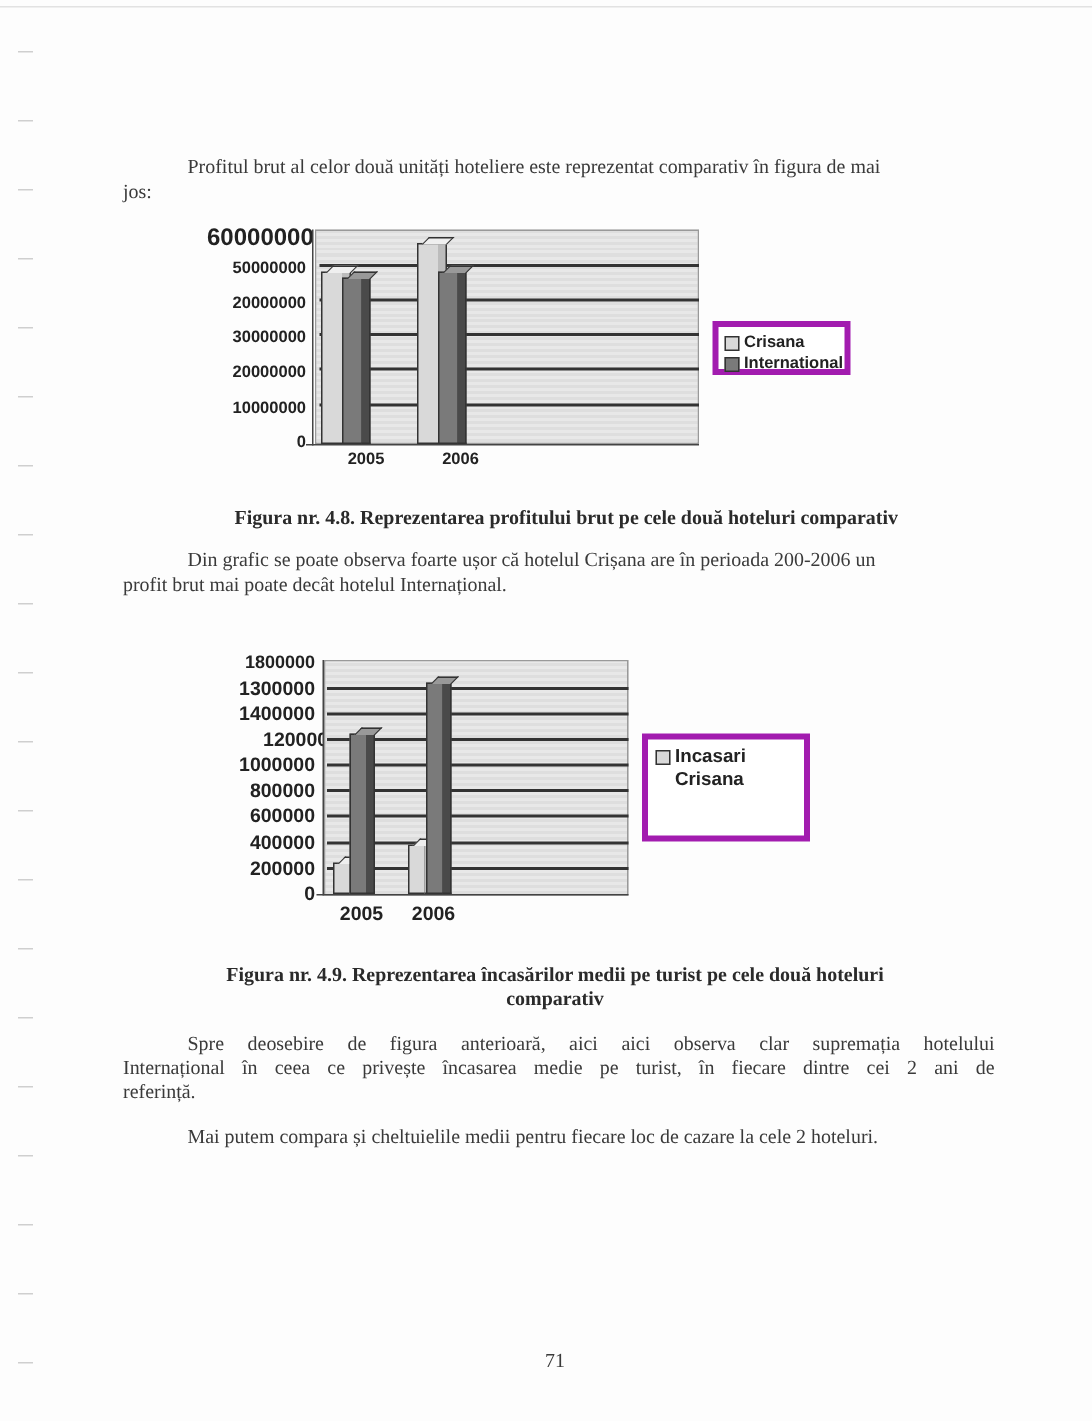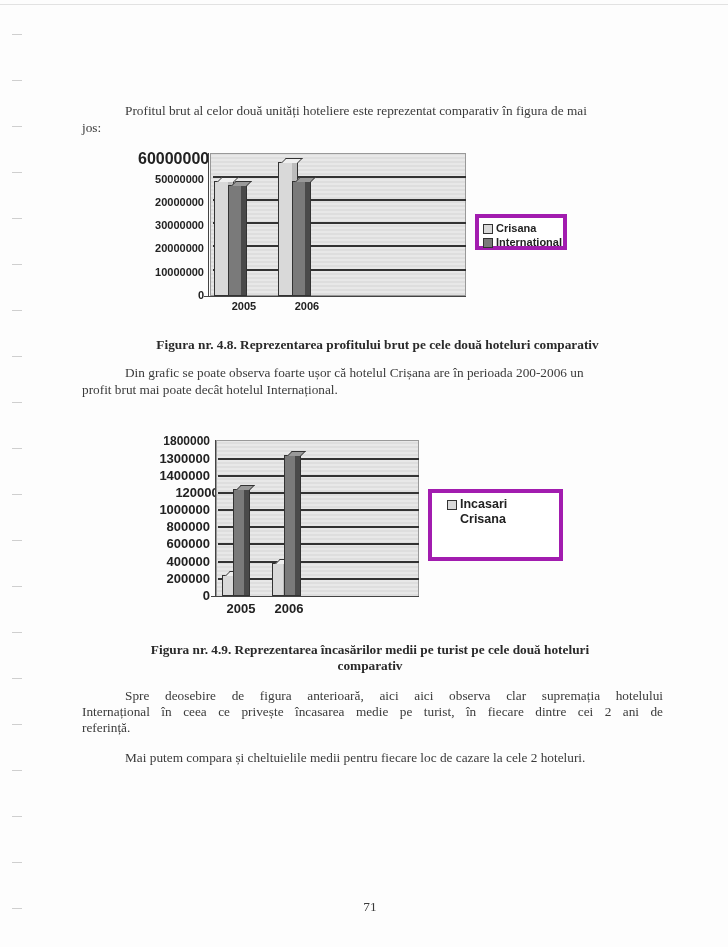--- a/index.html
+++ b/index.html
@@ -156,21 +156,21 @@
       <div class="top"></div>
     </div>
   <div class="bar i" style="left:284px; top:455px; width:12px; height:141px;">
       <div class="side"></div>
       <div class="top"></div>
     </div>
 
   <div class="xlab" style="left:221px; top:601px; width:40px; font-size:13px;">2005</div>
   <div class="xlab" style="left:269px; top:601px; width:40px; font-size:13px;">2006</div>
 
-  <div class="legend" style="left:428px; top:489px; width:135px; height:72px; padding:4px 15px;">
+  <div class="legend" style="left:428px; top:489px; width:112px; height:72px; padding:4px 5px;">
     <div class="leg-item" style="font-size:12.5px; line-height:15px;">
       <span class="swatch" style="background:#d9d9d9; margin-top:3px;"></span>
       <span>Incasari Crisana</span>
     </div>
   </div>
 </div>
 
 <div class="cap" style="left:80px; top:641px; width:580px;">Figura nr. 4.9. Reprezentarea încasărilor medii pe turist pe cele două hoteluri</div>
 <div class="cap" style="left:80px; top:657px; width:580px;">comparativ</div>
 

